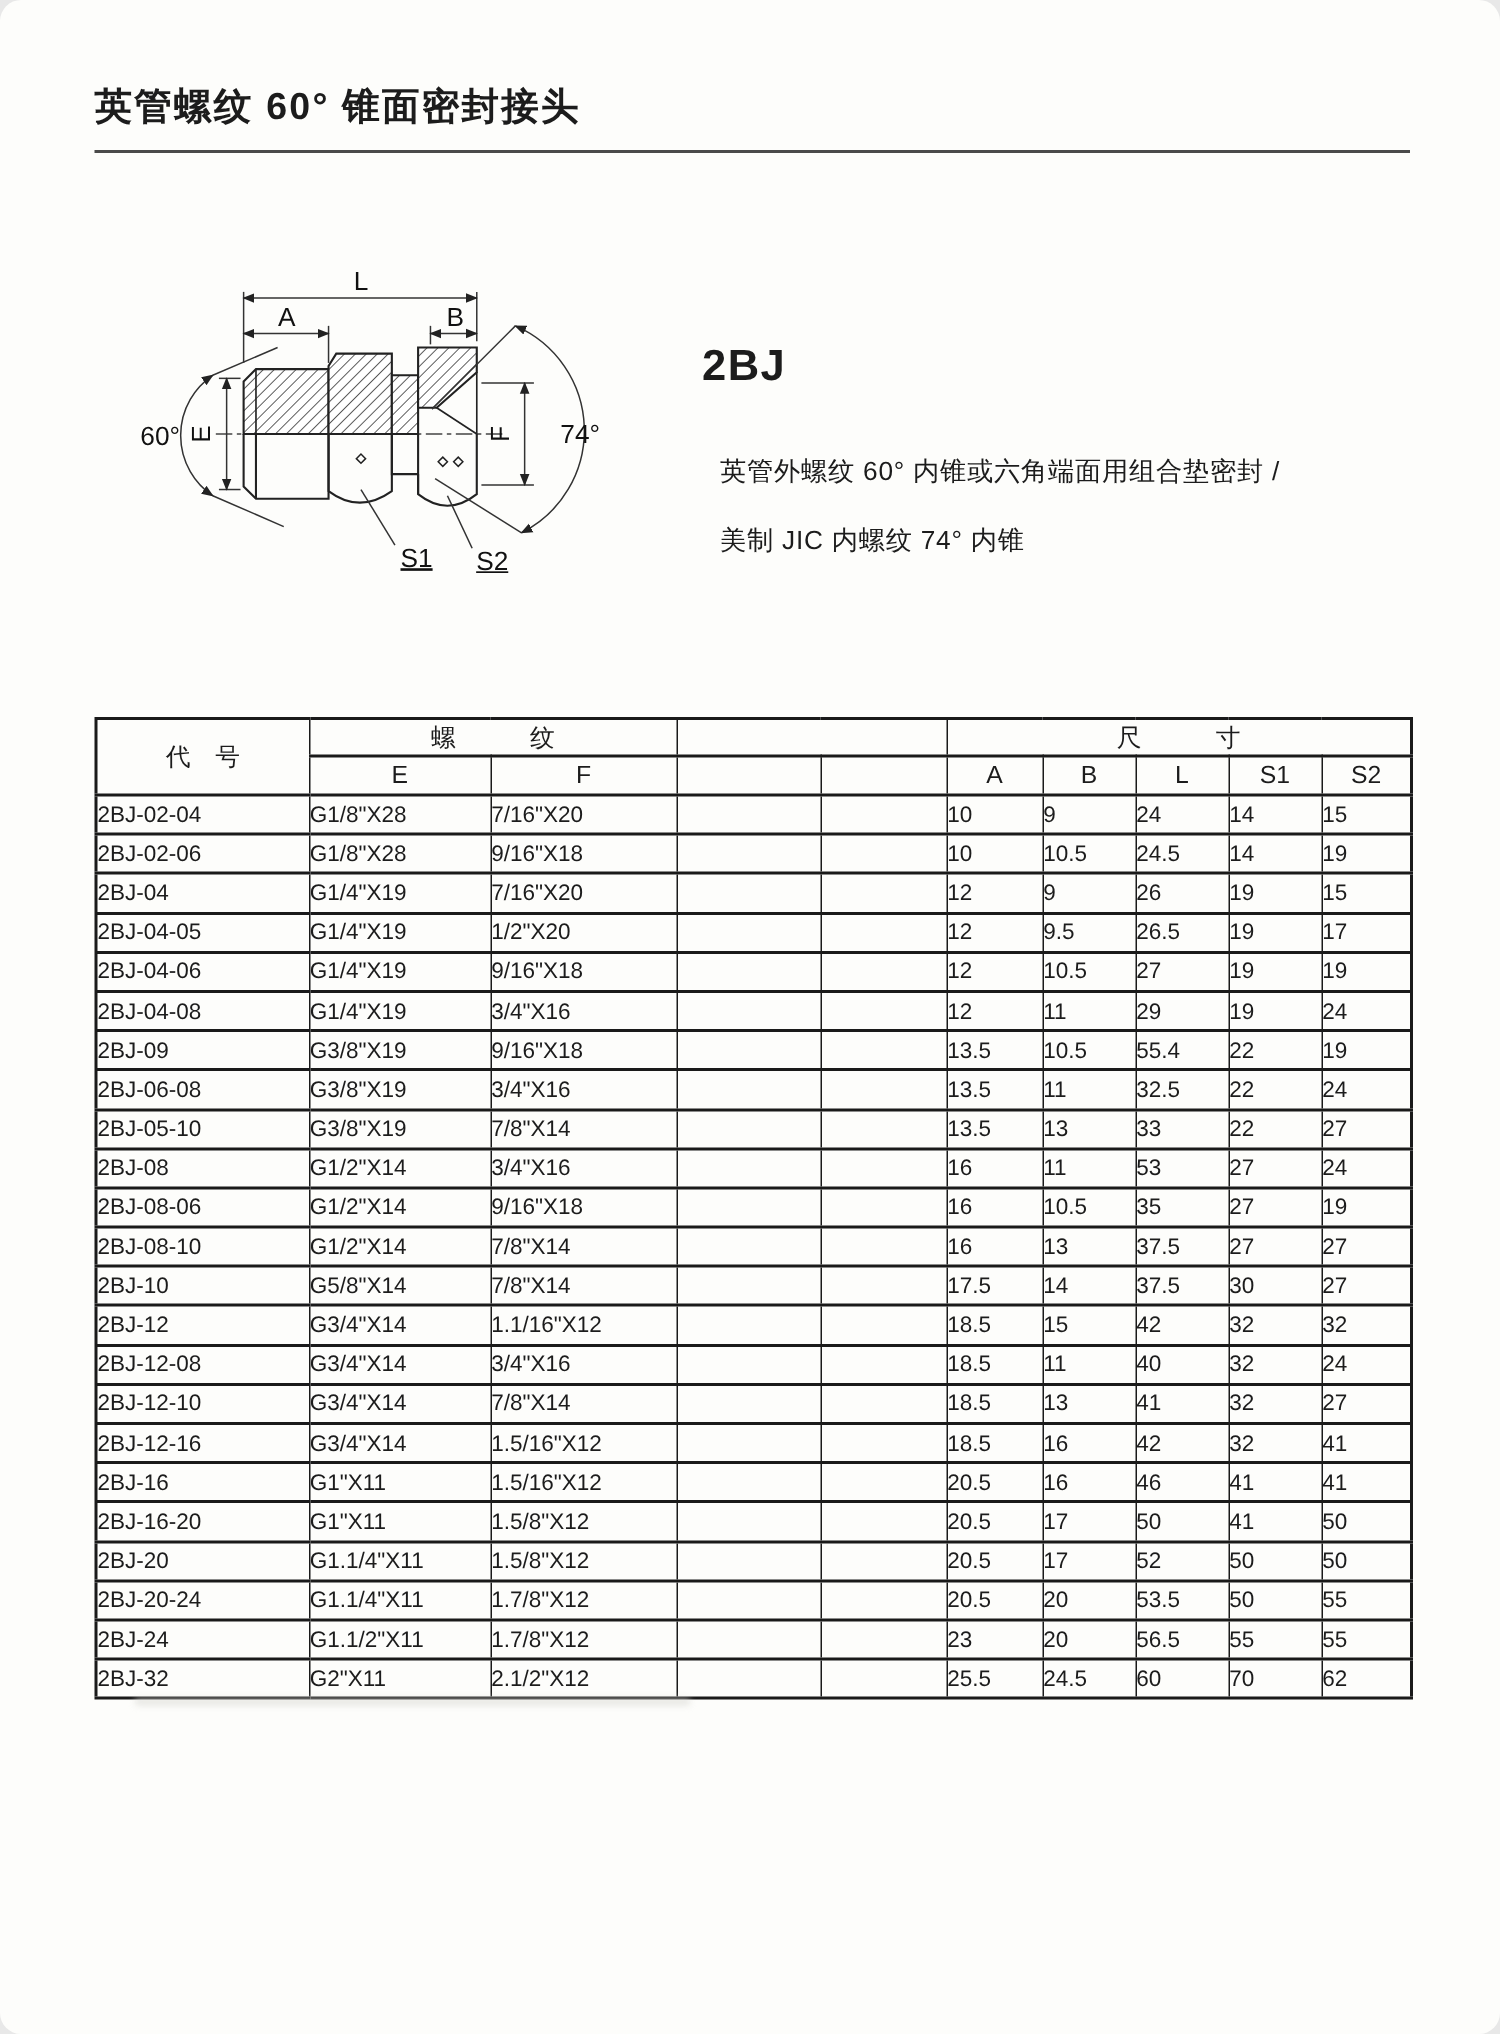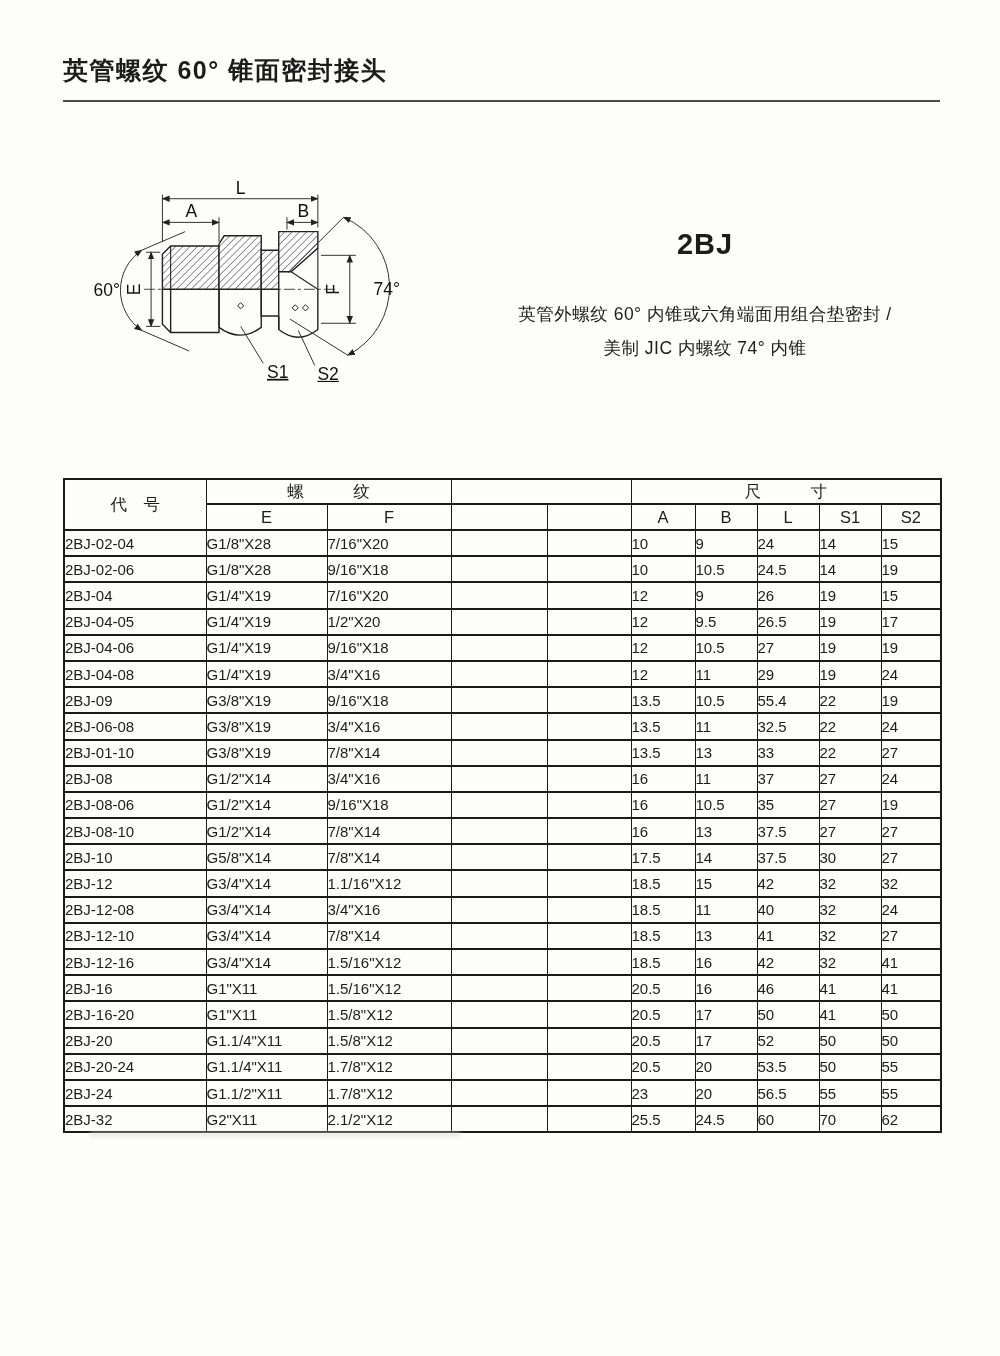--- a/index.html
+++ b/index.html
@@ -5,46 +5,46 @@
   html,body{margin:0;padding:0;}
   body{background:#e8e8e8;}
   .page{
     position:relative;
     width:1000px;height:1356px;
     margin:0 auto;
     background:#fdfdfb;
     font-family:"Liberation Sans","DejaVu Sans",sans-serif;
     color:#1c1c1c;
     overflow:hidden;
+    border-radius:14px;
   }
   
   .page-title{
     position:absolute;left:63px;top:54px;
     font-size:25px;font-weight:bold;letter-spacing:1.5px;
     margin:0;white-space:nowrap;
   }
   .title-rule{
     position:absolute;left:63px;top:100px;
     width:877px;height:2px;background:#4a4a4a;
   }
   
   .diagram{
     position:absolute;left:78px;top:176px;
     width:350px;height:206px;
   }
   .product-info{
     position:absolute;left:468px;top:228px;width:474px;
-    text-align:center;
   }
   .product-model{
     font-size:29px;font-weight:bold;letter-spacing:1px;
     margin:0 0 36px 0;
   }
   .product-desc{
-    font-size:17.5px;line-height:34px;margin:0;
+    font-size:17.5px;line-height:34px;margin:12px;
     letter-spacing:0.5px;
   }
   
   table.spec{
     position:absolute;left:63px;top:478px;
     width:877px;
     border-collapse:collapse;table-layout:fixed;
     font-size:15px;
     border:2.5px solid #1a1a1a;
   }
@@ -303,40 +303,40 @@
           <td>3/4"X16</td>
           <td></td>
           <td></td>
           <td>13.5</td>
           <td>11</td>
           <td>32.5</td>
           <td>22</td>
           <td>24</td>
         </tr>
         <tr>
-          <td>2BJ-01-10</td>
+          <td>2BJ-05-10</td>
           <td>G3/8"X19</td>
           <td>7/8"X14</td>
           <td></td>
           <td></td>
           <td>13.5</td>
           <td>13</td>
           <td>33</td>
           <td>22</td>
           <td>27</td>
         </tr>
         <tr>
           <td>2BJ-08</td>
           <td>G1/2"X14</td>
           <td>3/4"X16</td>
           <td></td>
           <td></td>
           <td>16</td>
           <td>11</td>
-          <td>37</td>
+          <td>53</td>
           <td>27</td>
           <td>24</td>
         </tr>
         <tr>
           <td>2BJ-08-06</td>
           <td>G1/2"X14</td>
           <td>9/16"X18</td>
           <td></td>
           <td></td>
           <td>16</td>

